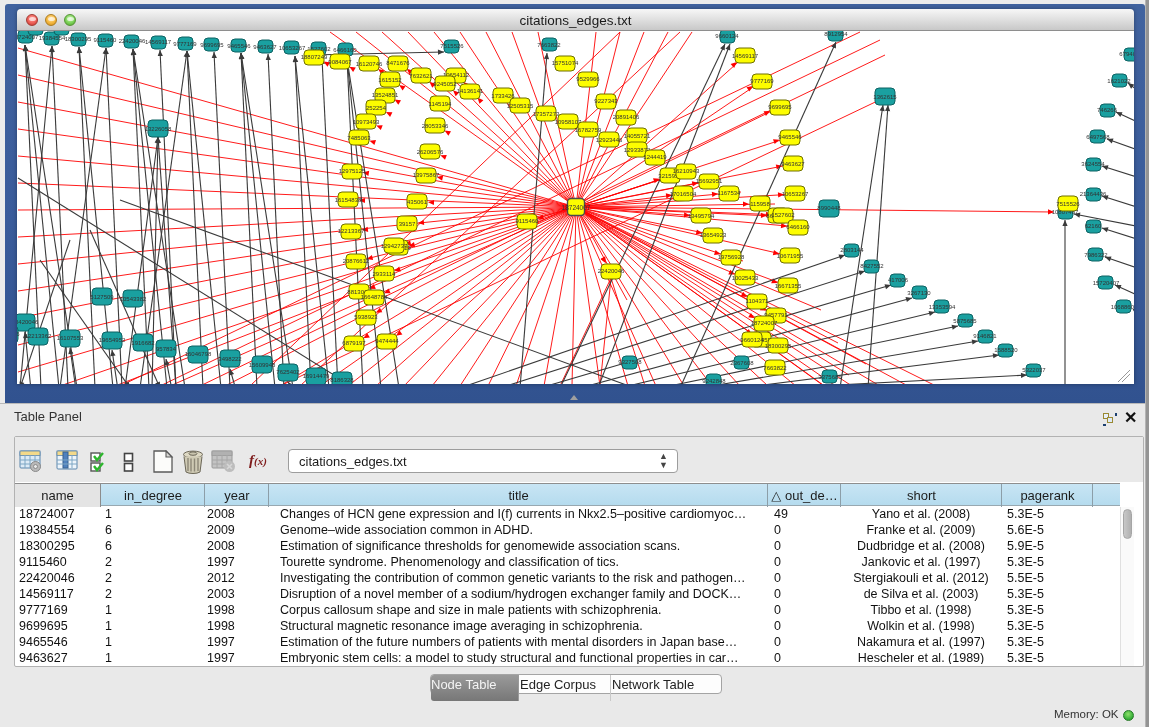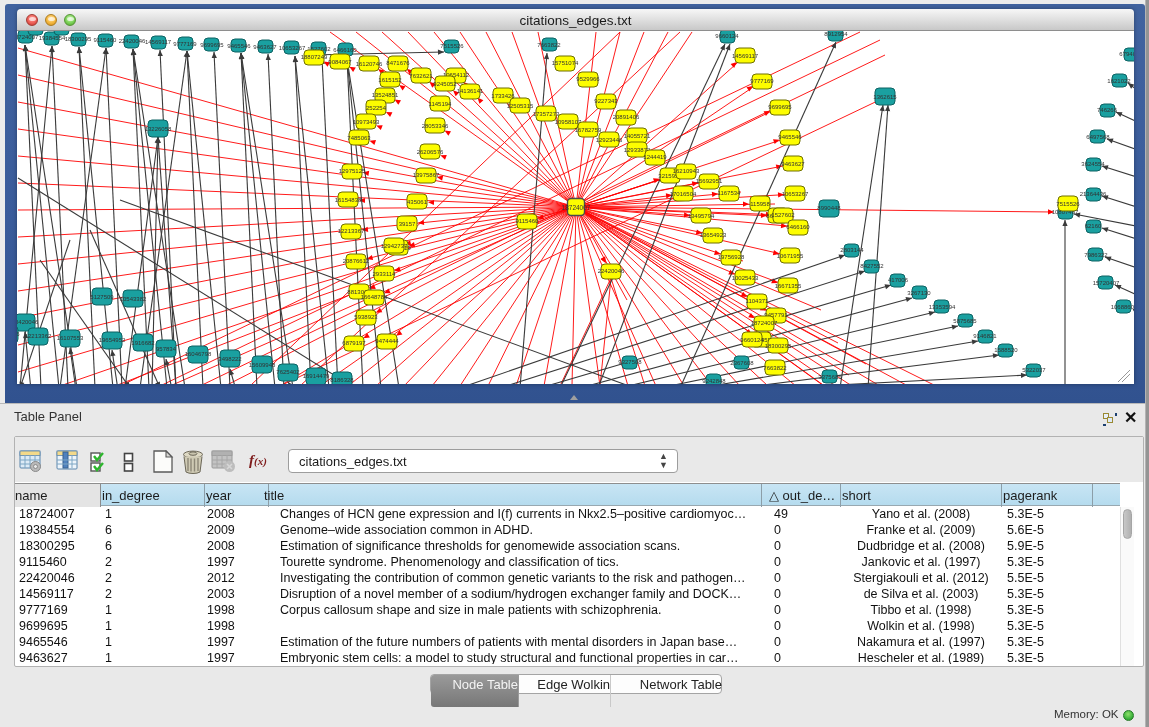--- a/index.html
+++ b/index.html
@@ -31,38 +31,38 @@
 #tpfloat .sq2{position:absolute;left:4px;top:5px;width:6px;height:6px;border:1.5px solid #9a8a33;background:#dfeaf8}
 #tpfloat .d1,#tpfloat .d2{position:absolute;width:2.5px;height:2.5px;background:#1c3f6e}
 #tpfloat .d1{right:0;top:1px}#tpfloat .d2{left:0;bottom:0}
 #tpclose{position:absolute;left:1124px;top:408px;font-size:16px;font-weight:bold;color:#111}
 #ipanel{position:absolute;left:14px;top:436px;width:1130px;height:231px;
  background:#fff;border:1px solid #b2b2b2;border-radius:2px}
 #toolbar{position:absolute;left:15px;top:437px;width:1128px;height:45px;background:#e9e9e9}
 
 #thead{position:absolute;left:15px;top:483px;width:1105px;height:23px;
  background:linear-gradient(180deg,#c8e5f4,#b5dbee);border-bottom:1px solid #98a8b0;border-top:1px solid #8e8e8e}
-.th{position:absolute;font-size:13px;color:#1c1c1c;text-align:left;
+.th{position:absolute;font-size:13px;color:#1c1c1c;text-align:center;
  border-right:1px solid #8c9ea8;height:23px;top:0;padding-top:3.5px}
 
 #tbody{position:absolute;left:15px;top:507px;width:1105px;height:157px;background:#fff;overflow:hidden}
 .tr{position:absolute;left:0;width:1105px;height:16px;font-size:12.5px;color:#111;white-space:nowrap}
 .c{position:absolute;top:0;overflow:hidden}
 .c1{left:4px;width:82px}.c2{left:90px;width:100px}.c3{left:192px;width:62px}
 .c4{left:265px;width:492px}.c5{left:759px;width:68px}
 .c6{left:826px;width:160px;text-align:center}.c7{left:992px;width:95px}
 
 #vsb{position:absolute;left:1120px;top:507px;width:14px;height:159px;
  background:#fafafa;border-left:1px solid #e0e0e0}
 #vsbt{position:absolute;left:1122.5px;top:509px;width:9px;height:30px;
  background:linear-gradient(90deg,#c8c8c8,#b0b0b0);border-radius:5px;border:1px solid #a5a5a5}
 
 #tabs{position:absolute;left:430px;top:674px;width:292px;height:20px;
  border:1px solid #a4a4a4;border-radius:4px;background:#fdfdfd;font-size:13px}
-.tab{position:absolute;top:0;height:32px;padding-top:1.5px;text-align:right;color:#222}
+.tab{position:absolute;top:0;height:26px;padding-top:1.5px;text-align:left;color:#222}
 #tab1{left:0;width:88px;background:linear-gradient(180deg,#9a9a9a,#777);
  color:#f4f4f4;border-radius:3px 0 0 3px;border-right:1px solid #9a9a9a}
 #tab2{left:89px;width:91px;border-right:1px solid #c9c9c9}
 #tab3{left:181px;width:110px}
 #mem{position:absolute;left:1054px;top:708px;font-size:11.5px;color:#333}
 #memdot{position:absolute;left:1123px;top:710px;width:11px;height:11px;
  border-radius:50%;background:radial-gradient(circle at 45% 35%,#8fe06a,#3db33d 60%,#1f8c1f);border:1px solid #267a26}
 svg.icn{position:absolute}
 #combo{position:absolute;left:288px;top:449px;width:390px;height:24px;
  background:#fff;border:1px solid #9d9d9d;border-radius:4px;font-size:13px;color:#1a1a1a}
@@ -715,21 +715,21 @@
 <div style="position:absolute;left:249px;top:452px;font-size:15px;font-style:italic;font-weight:bold;color:#7f1d1d;font-family:'Liberation Serif',serif">f<span style="font-size:11px">(x)</span></div>
 
  <div id="combo">
       <span>citations_edges.txt</span>
       <span class="ar">▲<br>▼</span>
     </div>
  <div id="thead">
   <span class="th" style="left:0;width:86px;background:#e4e4e4;border-right:1px solid #8c8c8c">name</span>
   <span class="th" style="left:87px;width:103px">in_degree</span>
   <span class="th" style="left:191px;width:63px">year</span>
-  <span class="th" style="left:249px;width:498px">title</span>
+  <span class="th" style="left:255px;width:498px">title</span>
   <span class="th" style="left:754px;width:72px">△ out_de…</span>
   <span class="th" style="left:827px;width:160px">short</span>
   <span class="th" style="left:988px;width:90px">pagerank</span>
  </div>
  <div id="tbody">
 <div class="tr" style="top:0px">
         <span class="c c1">18724007</span>
         <span class="c c2">1</span>
         <span class="c c3">2008</span>
         <span class="c c4">Changes of HCN gene expression and I(f) currents in Nkx2.5–positive cardiomyoc…</span>
@@ -788,20 +788,21 @@
         <span class="c c3">1998</span>
         <span class="c c4">Corpus callosum shape and size in male patients with schizophrenia.</span>
         <span class="c c5">0</span>
         <span class="c c6">Tibbo et al. (1998)</span>
         <span class="c c7">5.3E-5</span>
       </div>
 <div class="tr" style="top:112px">
         <span class="c c1">9699695</span>
         <span class="c c2">1</span>
         <span class="c c3">1998</span>
+        <span class="c c4">Structural magnetic resonance image averaging in schizophrenia.</span>
         <span class="c c5">0</span>
         <span class="c c6">Wolkin et al. (1998)</span>
         <span class="c c7">5.3E-5</span>
       </div>
 <div class="tr" style="top:128px">
         <span class="c c1">9465546</span>
         <span class="c c2">1</span>
         <span class="c c3">1997</span>
         <span class="c c4">Estimation of the future numbers of patients with mental disorders in Japan base…</span>
         <span class="c c5">0</span>
@@ -815,19 +816,19 @@
         <span class="c c4">Embryonic stem cells: a model to study structural and functional properties in car…</span>
         <span class="c c5">0</span>
         <span class="c c6">Hescheler et al. (1989)</span>
         <span class="c c7">5.3E-5</span>
       </div>
  </div>
  <div id="vsb"></div>
     <div id="vsbt"></div>
  <div id="tabs">
   <span class="tab" id="tab1">Node Table</span>
-  <span class="tab" id="tab2">Edge Wolkin</span>
+  <span class="tab" id="tab2">Edge Corpus</span>
   <span class="tab" id="tab3">Network Table</span>
  </div>
  <div id="mem">Memory: OK</div>
     <div id="memdot"></div>
  <div id="rstrip"></div>
 </div>
 
 </body></html>

